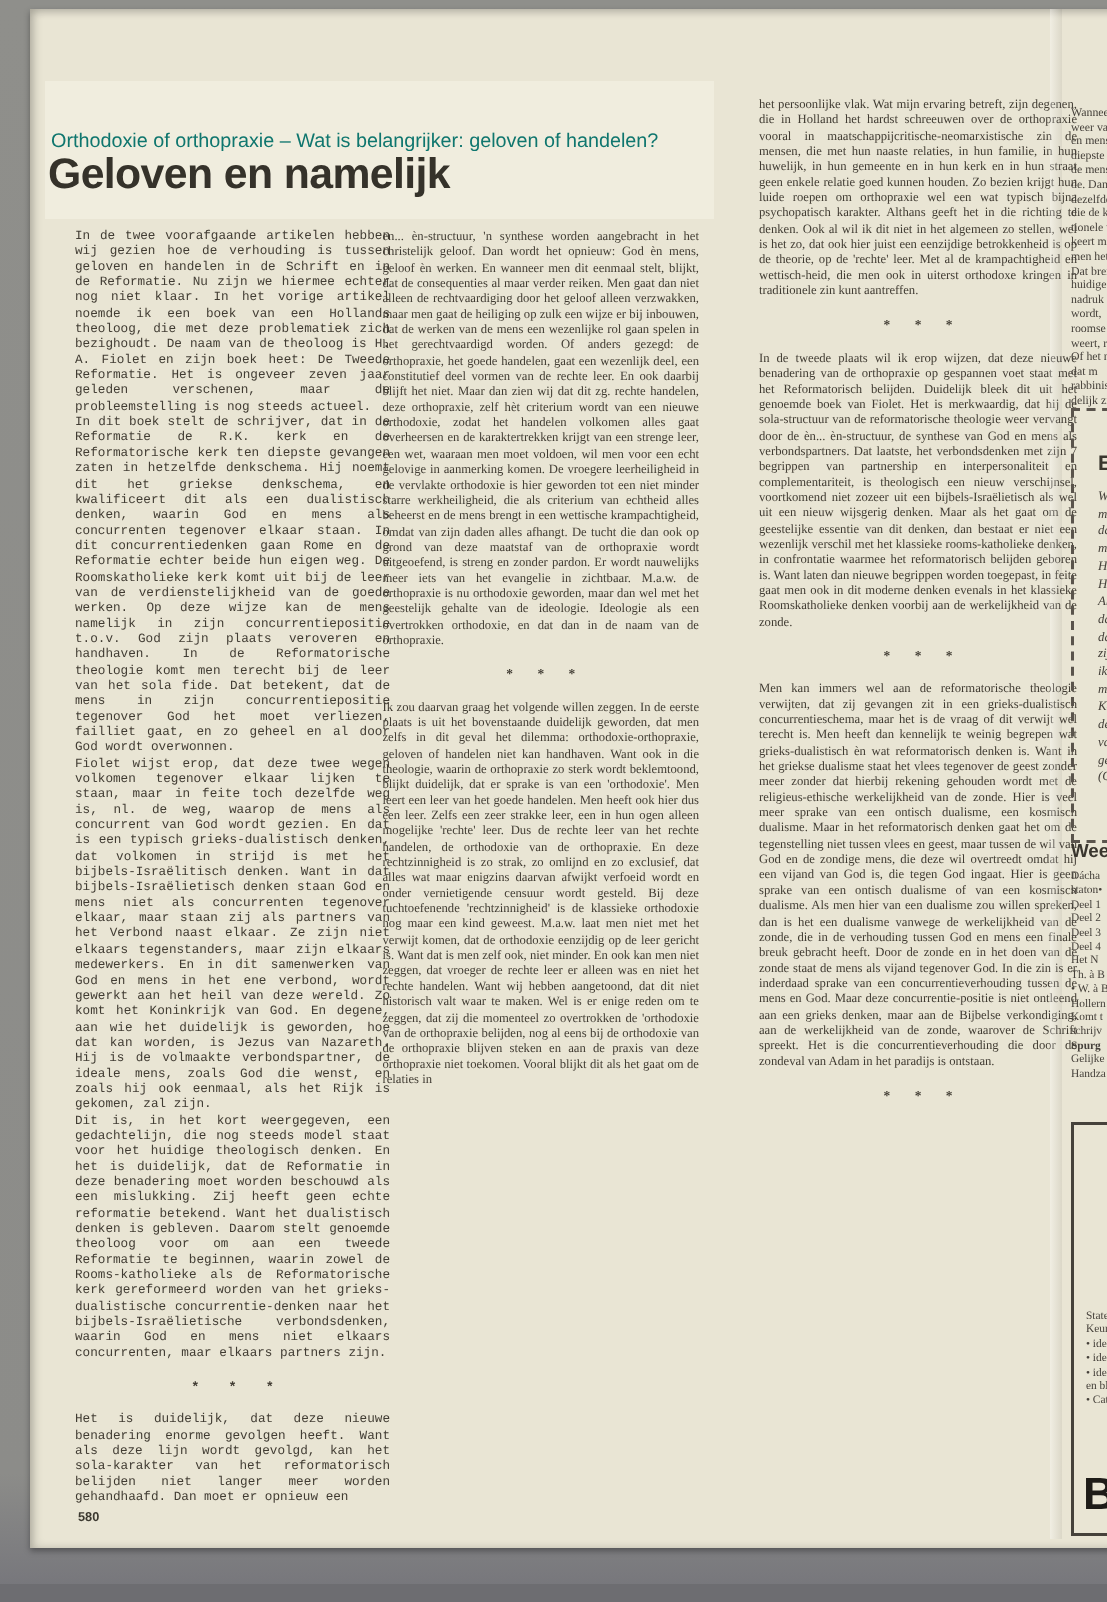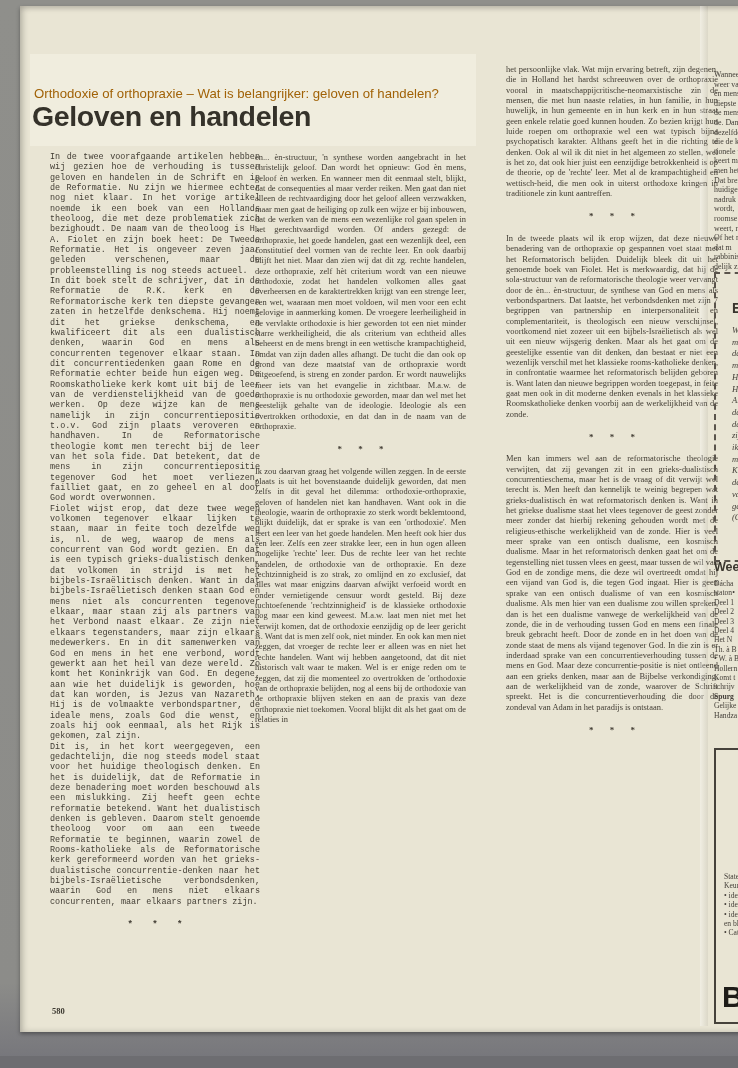--- a/index.html
+++ b/index.html
@@ -12,21 +12,21 @@
     position:absolute; left:20px; top:6px; width:730px; height:1026px;
     background:#e9e5d4; color:#3f3a31; overflow:hidden;
     box-shadow:inset 3px 0 6px rgba(0,0,0,.18), inset 0 3px 5px rgba(0,0,0,.12), 0 2px 4px rgba(0,0,0,.35);
   }
   .header-block{
     position:absolute; left:10px; top:48px; width:446px; height:92px;
     background:#f0edde;
   }
   .kicker{
     position:absolute; left:14px; top:80px; width:450px;
-    font-family:"Liberation Sans", sans-serif; font-size:13.2px; color:#a16207;
+    font-family:"Liberation Sans", sans-serif; font-size:13.2px; color:#0f766e;
   }
   .headline{
     position:absolute; left:12px; top:96px; width:448px; margin:0;
     font-family:"Liberation Sans", sans-serif; font-weight:bold;
     font-size:28.5px; line-height:29px; letter-spacing:-.4px; color:#35322a;
   }
   .headline .h-row{display:flex; justify-content:space-between; align-items:baseline;}
   .col{
     position:absolute; text-align:justify; overflow:hidden;
     font-size:8.45px; line-height:10.35px; color:#413c33;
@@ -34,21 +34,21 @@
   .col p.para{margin:0; hyphens:none;}
   .col .sep{
     text-align:center; font-weight:bold; letter-spacing:7px;
     font-size:9px; padding:13px 0 11px 7px;
   }
   .col1{left:30px; top:146px; width:210px; height:866px;font-family:Liberation Mono, monospace;}
   .col2{left:235px; top:146px; width:211px; height:866px;}
   .col3{left:486px; top:58px; width:212px; height:956px;}
   .pagenum{
     position:absolute; left:32px; top:1000px;
-    font-family:Liberation Serif, serif; font-weight:bold; font-size:8.5px; color:#3c3930;text-align:center;
+    font-family:Liberation Sans, sans-serif; font-weight:bold; font-size:8.5px; color:#3c3930;text-align:center;
   }
   .strip{position:absolute; left:692px; top:54px; width:60px; height:966px; overflow:visible;}
   .strip::before{
     content:""; position:absolute; left:-12px; top:-54px; width:8px; height:1020px;
     background:linear-gradient(90deg, rgba(255,255,255,.35), rgba(0,0,0,.06));
   }
   .frag-line{font-size:7.9px; line-height:9.6px; white-space:nowrap; color:#45403a;}
   .strip-frags{position:absolute; left:2px; top:10px;}
   .poem-box{
     position:absolute; left:2px; top:212px; width:120px; height:290px;
@@ -77,30 +77,31 @@
 
 <div class="canvas">
   <div class="page">
 
     <div class="header-block"></div>
 
     <div class="kicker">Orthodoxie of orthopraxie – Wat is belangrijker: geloven of handelen?</div>
 
     <h1 class="headline">
       <span class="h-row">
-          <span>Geloven en handelen</span>
+          <span>Geloven en namelijk</span>
         </span>
     </h1>
 
     <div class="col col1">
         <p class="para">In de twee voorafgaande artikelen hebben wij gezien hoe de verhouding is tussen geloven en handelen in de Schrift en in de Reformatie. Nu zijn we hiermee echter nog niet klaar. In het vorige artikel noemde ik een boek van een Hollands theoloog, die met deze problematiek zich bezighoudt. De naam van de theoloog is H. A. Fiolet en zijn boek heet: De Tweede Reformatie. Het is ongeveer zeven jaar geleden verschenen, maar de probleemstelling is nog steeds actueel.</p>
         <p class="para">In dit boek stelt de schrijver, dat in de Reformatie de R.K. kerk en de Reformatorische kerk ten diepste gevangen zaten in hetzelfde denkschema. Hij noemt dit het griekse denkschema, en kwalificeert dit als een dualistisch denken, waarin God en mens als concurrenten tegenover elkaar staan. In dit concurrentiedenken gaan Rome en de Reformatie echter beide hun eigen weg. De Roomskatholieke kerk komt uit bij de leer van de verdienstelijkheid van de goede werken. Op deze wijze kan de mens namelijk in zijn concurrentiepositie t.o.v. God zijn plaats veroveren en handhaven. In de Reformatorische theologie komt men terecht bij de leer van het sola fide. Dat betekent, dat de mens in zijn concurrentiepositie tegenover God het moet verliezen, failliet gaat, en zo geheel en al door God wordt overwonnen.</p>
         <p class="para">Fiolet wijst erop, dat deze twee wegen volkomen tegenover elkaar lijken te staan, maar in feite toch dezelfde weg is, nl. de weg, waarop de mens als concurrent van God wordt gezien. En dat is een typisch grieks-dualistisch denken, dat volkomen in strijd is met het bijbels-Israëlitisch denken. Want in dat bijbels-Israëlietisch denken staan God en mens niet als concurrenten tegenover elkaar, maar staan zij als partners van het Verbond naast elkaar. Ze zijn niet elkaars tegenstanders, maar zijn elkaars medewerkers. En in dit samenwerken van God en mens in het ene verbond, wordt gewerkt aan het heil van deze wereld. Zo komt het Koninkrijk van God. En degene, aan wie het duidelijk is geworden, hoe dat kan worden, is Jezus van Nazareth. Hij is de volmaakte verbondspartner, de ideale mens, zoals God die wenst, en zoals hij ook eenmaal, als het Rijk is gekomen, zal zijn.</p>
         <p class="para">Dit is, in het kort weergegeven, een gedachtelijn, die nog steeds model staat voor het huidige theologisch denken. En het is duidelijk, dat de Reformatie in deze benadering moet worden beschouwd als een mislukking. Zij heeft geen echte reformatie betekend. Want het dualistisch denken is gebleven. Daarom stelt genoemde theoloog voor om aan een tweede Reformatie te beginnen, waarin zowel de Rooms-katholieke als de Reformatorische kerk gereformeerd worden van het grieks-dualistische concurrentie-denken naar het bijbels-Israëlietische verbondsdenken, waarin God en mens niet elkaars concurrenten, maar elkaars partners zijn.</p>
         <div class="sep">* * *</div>
+        <p class="para">Het is duidelijk, dat deze nieuwe benadering enorme gevolgen heeft. Want als deze lijn wordt gevolgd, kan het sola-karakter van het reformatorisch belijden niet langer meer worden gehandhaafd. Dan moet er opnieuw een</p>
       </div>
     <div class="col col2">
         <p class="para">en... èn-structuur, 'n synthese worden aangebracht in het christelijk geloof. Dan wordt het opnieuw: God èn mens, geloof èn werken. En wanneer men dit eenmaal stelt, blijkt, dat de consequenties al maar verder reiken. Men gaat dan niet alleen de rechtvaardiging door het geloof alleen verzwakken, maar men gaat de heiliging op zulk een wijze er bij inbouwen, dat de werken van de mens een wezenlijke rol gaan spelen in het gerechtvaardigd worden. Of anders gezegd: de orthopraxie, het goede handelen, gaat een wezenlijk deel, een constitutief deel vormen van de rechte leer. En ook daarbij blijft het niet. Maar dan zien wij dat dit zg. rechte handelen, deze orthopraxie, zelf hèt criterium wordt van een nieuwe orthodoxie, zodat het handelen volkomen alles gaat overheersen en de karaktertrekken krijgt van een strenge leer, een wet, waaraan men moet voldoen, wil men voor een echt gelovige in aanmerking komen. De vroegere leerheiligheid in de vervlakte orthodoxie is hier geworden tot een niet minder starre werkheiligheid, die als criterium van echtheid alles beheerst en de mens brengt in een wettische krampachtigheid, omdat van zijn daden alles afhangt. De tucht die dan ook op grond van deze maatstaf van de orthopraxie wordt uitgeoefend, is streng en zonder pardon. Er wordt nauwelijks meer iets van het evangelie in zichtbaar. M.a.w. de orthopraxie is nu orthodoxie geworden, maar dan wel met het geestelijk gehalte van de ideologie. Ideologie als een overtrokken orthodoxie, en dat dan in de naam van de orthopraxie.</p>
         <div class="sep">* * *</div>
         <p class="para">Ik zou daarvan graag het volgende willen zeggen. In de eerste plaats is uit het bovenstaande duidelijk geworden, dat men zelfs in dit geval het dilemma: orthodoxie-orthopraxie, geloven of handelen niet kan handhaven. Want ook in die theologie, waarin de orthopraxie zo sterk wordt beklemtoond, blijkt duidelijk, dat er sprake is van een 'orthodoxie'. Men leert een leer van het goede handelen. Men heeft ook hier dus een leer. Zelfs een zeer strakke leer, een in hun ogen alleen mogelijke 'rechte' leer. Dus de rechte leer van het rechte handelen, de orthodoxie van de orthopraxie. En deze rechtzinnigheid is zo strak, zo omlijnd en zo exclusief, dat alles wat maar enigzins daarvan afwijkt verfoeid wordt en onder vernietigende censuur wordt gesteld. Bij deze tuchtoefenende 'rechtzinnigheid' is de klassieke orthodoxie nog maar een kind geweest. M.a.w. laat men niet met het verwijt komen, dat de orthodoxie eenzijdig op de leer gericht is. Want dat is men zelf ook, niet minder. En ook kan men niet zeggen, dat vroeger de rechte leer er alleen was en niet het rechte handelen. Want wij hebben aangetoond, dat dit niet historisch valt waar te maken. Wel is er enige reden om te zeggen, dat zij die momenteel zo overtrokken de 'orthodoxie van de orthopraxie belijden, nog al eens bij de orthodoxie van de orthopraxie blijven steken en aan de praxis van deze orthopraxie niet toekomen. Vooral blijkt dit als het gaat om de relaties in</p>
       </div>
     <div class="col col3">
         <p class="para">het persoonlijke vlak. Wat mijn ervaring betreft, zijn degenen, die in Holland het hardst schreeuwen over de orthopraxie vooral in maatschappijcritische-neomarxistische zin de mensen, die met hun naaste relaties, in hun familie, in hun huwelijk, in hun gemeente en in hun kerk en in hun straat geen enkele relatie goed kunnen houden. Zo bezien krijgt hun luide roepen om orthopraxie wel een wat typisch bijna psychopatisch karakter. Althans geeft het in die richting te denken. Ook al wil ik dit niet in het algemeen zo stellen, wel is het zo, dat ook hier juist een eenzijdige betrokkenheid is op de theorie, op de 'rechte' leer. Met al de krampachtigheid en wettisch-heid, die men ook in uiterst orthodoxe kringen in traditionele zin kunt aantreffen.</p>
         <div class="sep">* * *</div>
         <p class="para">In de tweede plaats wil ik erop wijzen, dat deze nieuwe benadering van de orthopraxie op gespannen voet staat met het Reformatorisch belijden. Duidelijk bleek dit uit het genoemde boek van Fiolet. Het is merkwaardig, dat hij de sola-structuur van de reformatorische theologie weer vervangt door de èn... èn-structuur, de synthese van God en mens als verbondspartners. Dat laatste, het verbondsdenken met zijn 7 begrippen van partnership en interpersonaliteit en complementariteit, is theologisch een nieuw verschijnsel, voortkomend niet zozeer uit een bijbels-Israëlietisch als wel uit een nieuw wijsgerig denken. Maar als het gaat om de geestelijke essentie van dit denken, dan bestaat er niet een wezenlijk verschil met het klassieke rooms-katholieke denken, in confrontatie waarmee het reformatorisch belijden geboren is. Want laten dan nieuwe begrippen worden toegepast, in feite gaat men ook in dit moderne denken evenals in het klassieke Roomskatholieke denken voorbij aan de werkelijkheid van de zonde.</p>

